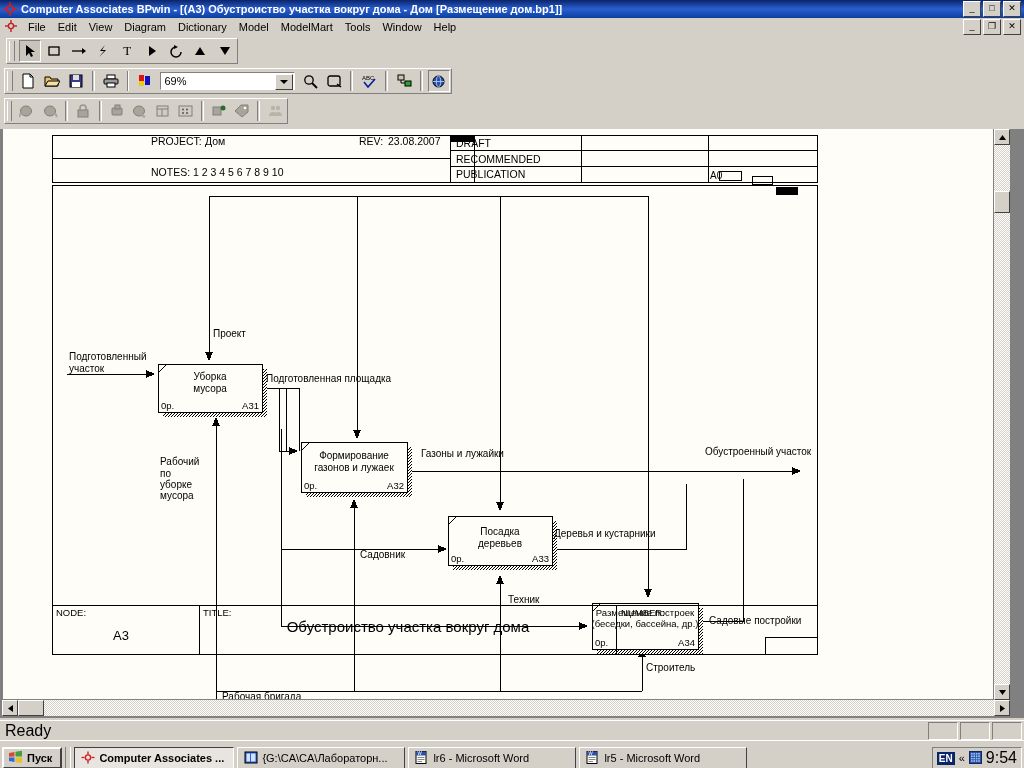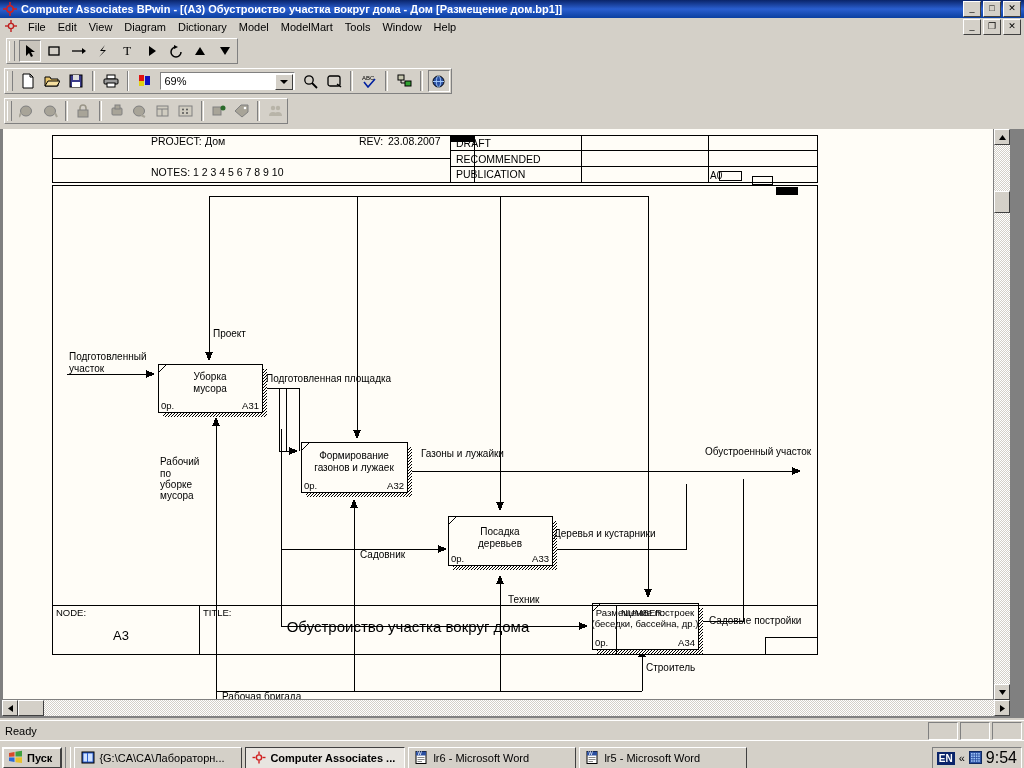--- a/index.html
+++ b/index.html
@@ -123,21 +123,21 @@
   .hthumb{
     position:absolute;top:0;left:16px;width:26px;height:16px;background:#d4d0c8;
     border:1px solid;border-color:#fff #404040 #404040 #fff;box-sizing:border-box;
   }
 
   
   .statusbar{
     position:absolute;left:0;top:720px;width:1024px;height:20px;background:#d4d0c8;
     border-top:1px solid #fff;display:flex;align-items:center;
   }
-  .status-text{margin-left:5px;font-size:11px;color:#000;}
+  .status-text{margin-left:5px;font-size:16px;color:#000;}
   .status-cells{margin-left:auto;display:flex;gap:2px;margin-right:2px;}
   .status-cell{width:28px;height:16px;border:1px solid;border-color:#808080 #fff #fff #808080;}
 
   
   .taskbar{
     position:absolute;left:0;top:740px;width:1024px;height:28px;background:#d4d0c8;
     border-top:1px solid #fff;display:flex;align-items:flex-end;
   }
   .startbtn{
     margin-left:2px;height:22px;display:flex;align-items:center;padding:0 8px 0 4px;
@@ -645,42 +645,42 @@
           <path d="M1 3 L6.5 2 L6.5 6.6 L1 6.8 Z" fill="#d94a2a"></path>
           <path d="M7.5 1.8 L14 0.8 L14 6.4 L7.5 6.5 Z" fill="#3fa03f"></path>
           <path d="M1 7.6 L6.5 7.5 L6.5 12 L1 11.1 Z" fill="#2a6ad9"></path>
           <path d="M7.5 7.4 L14 7.3 L14 13 L7.5 12.2 Z" fill="#e8c02a"></path>
         </svg>
       </span>
       <span>Пуск</span>
     </span>
     <span class="tasksep"></span>
 
-    <span class="taskitem" style="width:168px;">
-      <span style="display:inline-block;margin-right:4px;">
-        <svg width="14" height="13" viewBox="0 0 14 13">
-            <rect x="1" y="1" width="12" height="11" fill="#2a5fd0" stroke="#000"></rect>
-            <rect x="2.5" y="2.5" width="3.5" height="8" fill="#cfe2ff"></rect>
-            <rect x="7" y="2.5" width="4.5" height="8" fill="#cfe2ff"></rect>
-          </svg>
-      </span>
-      <span>{G:\CA\CA\Лабораторн...</span>
-    </span>
-
     <span class="taskitem active" style="width:160px;">
       <span style="display:inline-block;margin-right:4px;">
         <svg width="14" height="13" viewBox="0 0 14 13">
           <circle cx="7" cy="6.5" r="2.6" fill="none" stroke="#d02020" stroke-width="1.4"></circle>
           <line x1="7" y1="0.5" x2="7" y2="3.5" stroke="#d02020" stroke-width="1.4"></line>
           <line x1="7" y1="9.5" x2="7" y2="12.5" stroke="#d02020" stroke-width="1.4"></line>
           <line x1="0.5" y1="6.5" x2="3.5" y2="6.5" stroke="#d02020" stroke-width="1.4"></line>
           <line x1="10.5" y1="6.5" x2="13.5" y2="6.5" stroke="#d02020" stroke-width="1.4"></line>
         </svg>
       </span>
       <span>Computer Associates ...</span>
+    </span>
+
+    <span class="taskitem" style="width:168px;">
+      <span style="display:inline-block;margin-right:4px;">
+        <svg width="14" height="13" viewBox="0 0 14 13">
+            <rect x="1" y="1" width="12" height="11" fill="#2a5fd0" stroke="#000"></rect>
+            <rect x="2.5" y="2.5" width="3.5" height="8" fill="#cfe2ff"></rect>
+            <rect x="7" y="2.5" width="4.5" height="8" fill="#cfe2ff"></rect>
+          </svg>
+      </span>
+      <span>{G:\CA\CA\Лабораторн...</span>
     </span>
 
     <span class="taskitem" style="width:168px;">
       <span style="display:inline-block;margin-right:4px;">
         <svg width="14" height="13" viewBox="0 0 14 13">
             <rect x="1" y="0.5" width="10" height="12" fill="#fff" stroke="#000"></rect>
             <rect x="1" y="0.5" width="10" height="4" fill="#2a4fa0"></rect>
             <text x="2.5" y="4" font-size="4.5" fill="#fff" font-family="Liberation Sans">W</text>
             <line x1="2.5" y1="6.5" x2="9.5" y2="6.5" stroke="#888"></line>
             <line x1="2.5" y1="8.5" x2="9.5" y2="8.5" stroke="#888"></line>

